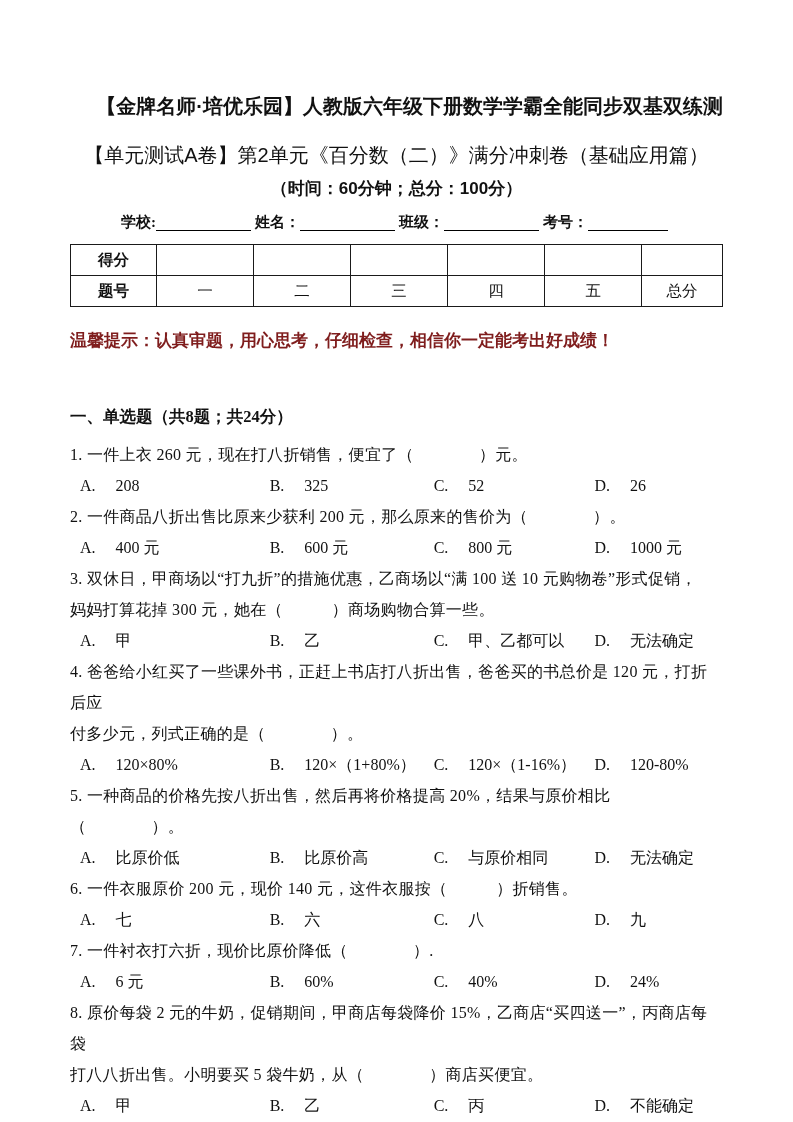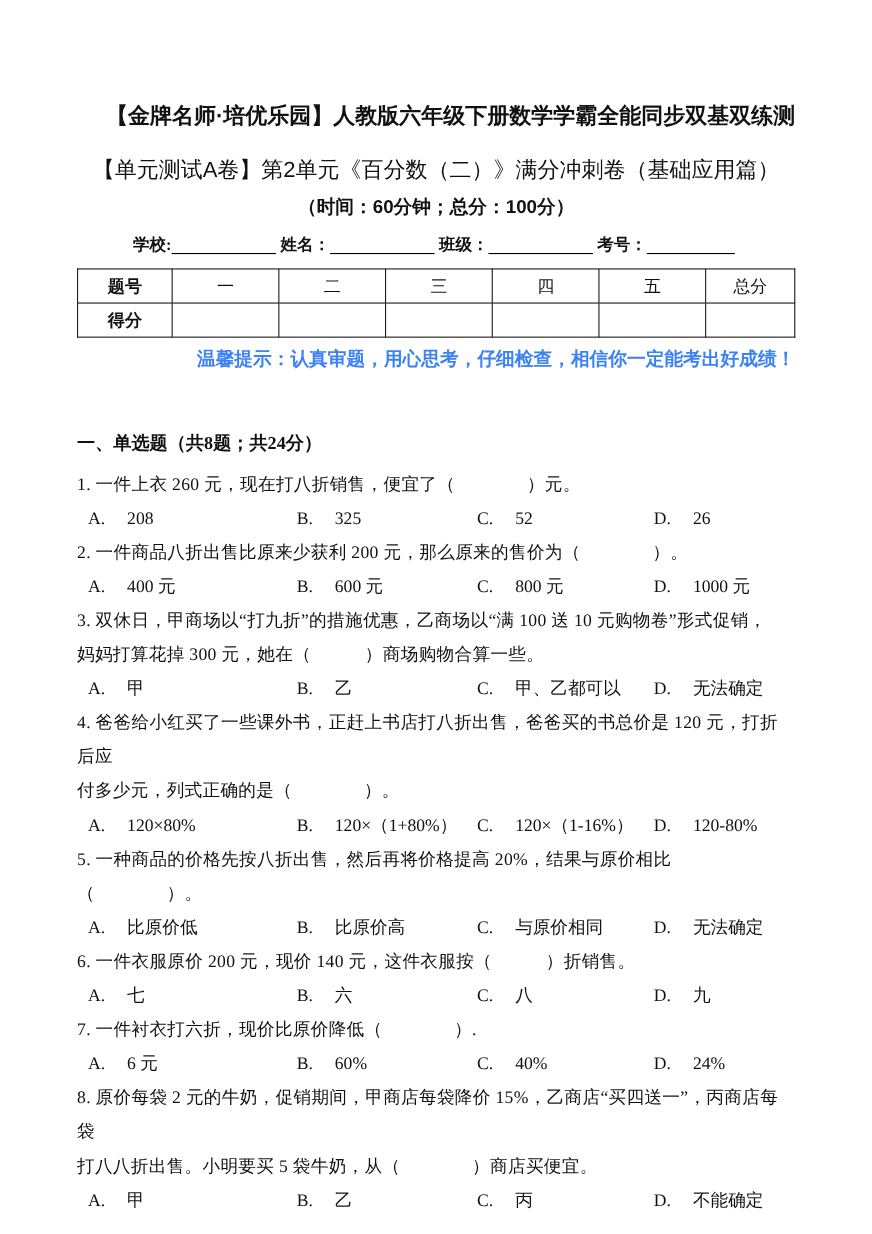--- a/index.html
+++ b/index.html
@@ -72,27 +72,27 @@
     border: 1.5px solid #1a1a1a;
     height: 31px;
     text-align: center;
     vertical-align: middle;
     padding: 0;
   }
   table.score td.c0 { width: 13.2%; font-weight: bold; }
   table.score td.clast { width: 12.4%; }
 
   .tip {
-    margin-top: 8px;
+    margin-top: 22px;
     font-family: "Liberation Sans", "DejaVu Sans", sans-serif;
     font-size: 17px;
     line-height: 24px;
     font-weight: bold;
-    text-align: right;
-    color: #3b82f6;
+    text-align: left;
+    color: #7f1d1d;
   }
   .section-heading {
     margin-top: 51px;
     font-size: 16.5px;
     line-height: 26px;
     font-weight: bold;
   }
   .questions { margin-top: 9px; }
   .qline {
     font-size: 16px;
@@ -128,37 +128,37 @@
       <span class="blank w95"></span>
     <span class="lbl">班级：</span>
       <span class="blank w95"></span>
     <span class="lbl">考号：</span>
       <span class="blank w80"></span>
   </div>
 
   <table class="score">
     <tbody>
         <tr>
+      <td class="c0">得分</td>
+      <td></td>
+      <td></td>
+      <td></td>
+      <td></td>
+      <td></td>
+      <td class="clast"></td>
+    </tr>
+    <tr>
       <td class="c0">题号</td>
       <td>一</td>
       <td>二</td>
       <td>三</td>
       <td>四</td>
       <td>五</td>
       <td class="clast">总分</td>
     </tr>
-    <tr>
-      <td class="c0">得分</td>
-      <td></td>
-      <td></td>
-      <td></td>
-      <td></td>
-      <td></td>
-      <td class="clast"></td>
-    </tr>
   </tbody>
     </table>
 
   <div class="tip">温馨提示：认真审题，用心思考，仔细检查，相信你一定能考出好成绩！</div>
 
   <div class="section-heading">一、单选题（共8题；共24分）</div>
 
   <div class="questions">
 
     <div class="question">

